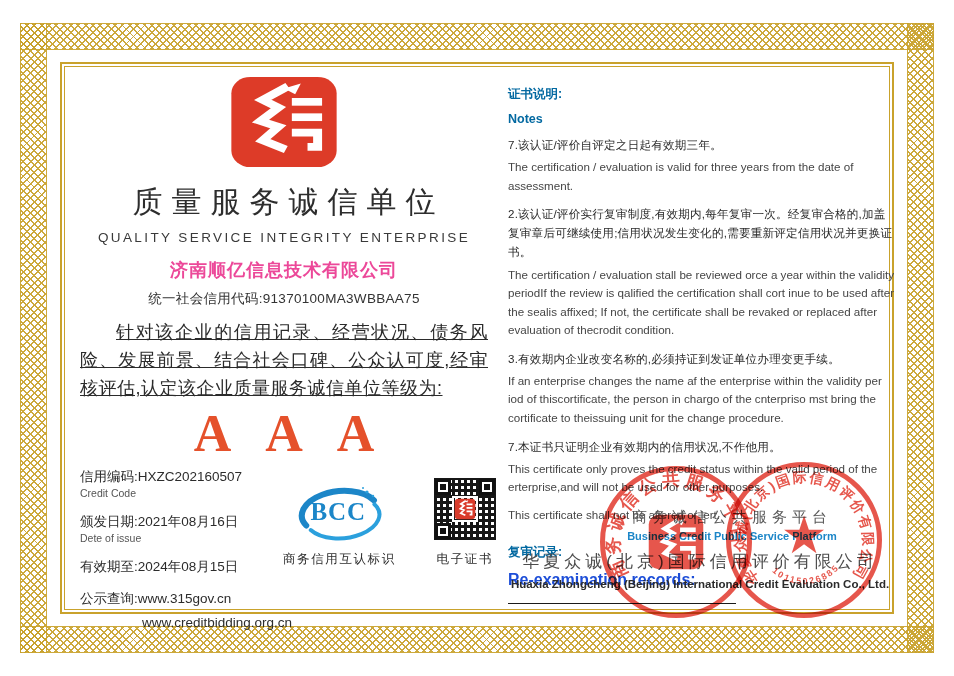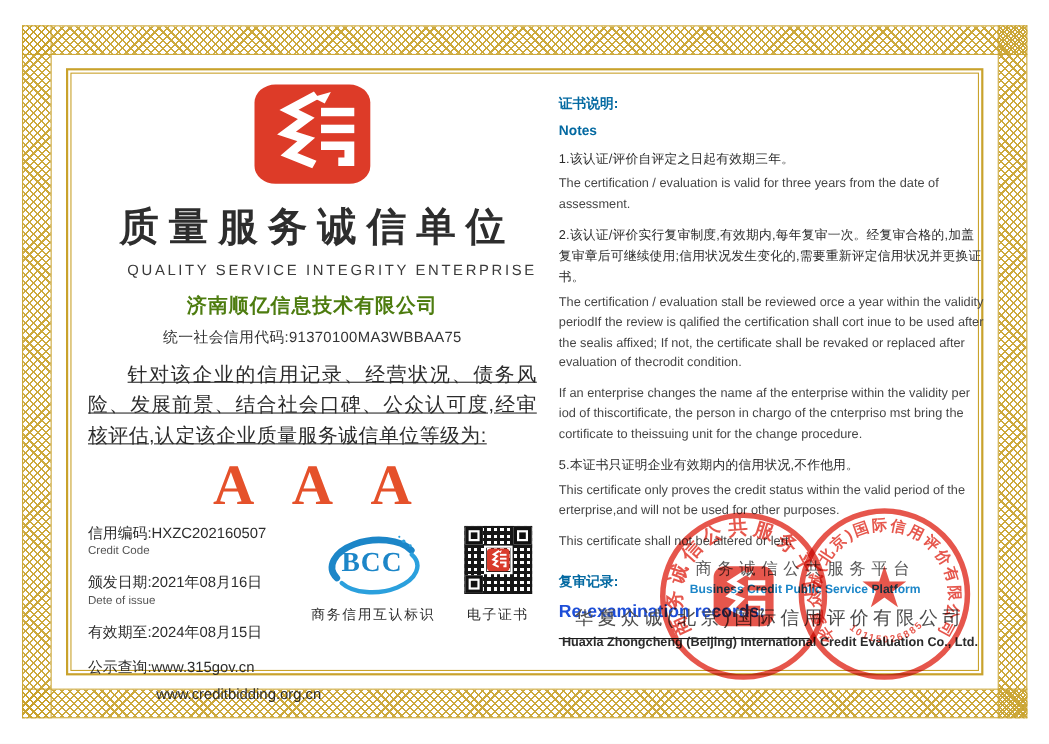--- a/index.html
+++ b/index.html
@@ -19,42 +19,42 @@
   .band.top { top:23px; } .band.bottom { bottom:23px; }
   .band.v { top:23px; bottom:23px; width:27px; border-left:1.6px solid #c9a22c; border-right:1.6px solid #c9a22c; }
   .band.left { left:20px; } .band.right { right:20px; }
   .inner-frame { position:absolute; inset:62px 60px; border:2px solid #c9a22c; pointer-events:none; }
   .inner-frame::after { content:""; position:absolute; inset:2px; border:1px solid #c9a22c; }
 
   
   .left-col { position:absolute; left:80px; top:74px; width:408px; text-align:center; }
   .logo-svg { width:112px; height:96px; color:#dd3b28; display:block; margin:0 auto; }
   .title-cn {
-    font-family:"Liberation Serif", serif; font-weight:700; font-size:36px;
+    font-family:"Liberation Serif", serif; font-weight:400; font-size:30px;
     letter-spacing:9px; padding-left:9px; color:#2d2d2d; margin-top:12px; white-space:nowrap;
   }
-  .title-en { font-size:13.5px; letter-spacing:2.4px; color:#3a3a3a; margin-top:7px; font-weight:500; white-space:nowrap;text-align:right; }
-  .company  { font-size:18px; font-weight:700; color:#4d7c0f; margin-top:13px; letter-spacing:1px; }
+  .title-en { font-size:13.5px; letter-spacing:2.4px; color:#3a3a3a; margin-top:7px; font-weight:500; white-space:nowrap; }
+  .company  { font-size:18px; font-weight:700; color:#ec4899; margin-top:13px; letter-spacing:1px; }
   .uscc     { font-size:13.5px; color:#333; margin-top:8px; letter-spacing:.3px; }
   .statement{
     text-align:justify; text-indent:2em; font-size:18px; line-height:1.56;
     color:#2b2b2b; margin-top:10px; letter-spacing:.5px;text-decoration:underline;
   }
   .rating {
     font-family:"Liberation Serif", serif; font-weight:700; font-size:52px;
     color:#e5512b; letter-spacing:34px; padding-left:34px; margin-top:2px; line-height:1.15;
   }
   .info-block { text-align:left; margin-top:4px; }
   .info-line  { font-size:13.5px; color:#2c2c2c; }
   .info-sub   { font-size:10.5px; color:#555; margin-top:1px; }
   .gap-md { margin-top:14px; }
   .query2 { font-size:13.5px; color:#2c2c2c; padding-left:62px; margin-top:7px; }
 
   
-  .marks { position:absolute; left:283px; top:476px; display:flex; gap:24px; align-items:flex-end; }
+  .marks { position:absolute; left:283px; top:476px; display:flex; gap:36px; align-items:flex-end; }
   .mark  { display:flex; flex-direction:column; align-items:center; gap:9px; }
   .bcc-wrap { position:relative; width:88px; height:60px; }
   .bcc-swoosh { position:absolute; inset:0; }
   .bcc-text {
     position:absolute; left:50%; top:50%; transform:translate(-52%,-50%);
     font-family:"Liberation Serif", serif; font-weight:700; font-size:25px;
     color:#1c86c8; letter-spacing:1px;
   }
   .mark-label { font-size:12.5px; letter-spacing:1.6px; color:#2d2d2d; white-space:nowrap; }
   .qr {
@@ -172,32 +172,33 @@
       </div>
       <div class="mark-label">电子证书</div>
     </div>
   </div>
 
   <div class="right-col">
     <div class="notes-head">证书说明:</div>
     <div class="notes-head">Notes</div>
 
     <div>
-      <div class="note-cn">1.该认证/评价自评定之日起有效期三年。</div>
+      <div class="note-cn">7.该认证/评价自评定之日起有效期三年。</div>
       <div class="note-en">The certification / evaluation is valid for three years from the date of assessment.</div>
     </div>
     <div>
       <div class="note-cn">2.该认证/评价实行复审制度,有效期内,每年复审一次。经复审合格的,加盖复审章后可继续使用;信用状况发生变化的,需要重新评定信用状况并更换证书。</div>
       <div class="note-en">The certification / evaluation stall be reviewed orce a year within the validity periodIf the review is qalified the certification shall cort inue to be used after the sealis affixed; If not, the certificate shall be revaked or replaced after evaluation of thecrodit condition.</div>
     </div>
     <div>
+      <div class="note-cn">3.有效期内企业改变名称的,必须持证到发证单位办理变更手续。</div>
       <div class="note-en">If an enterprise changes the name af the enterprise within the validity per iod of thiscortificate, the person in chargo of the cnterpriso mst bring the cortificate to theissuing unit for the change procedure.</div>
     </div>
     <div>
-      <div class="note-cn">5.本证书只证明企业有效期内的信用状况,不作他用。</div>
+      <div class="note-cn">7.本证书只证明企业有效期内的信用状况,不作他用。</div>
       <div class="note-en">This certificate only proves the credit status within the valid period of the erterprise,and will not be used for other purposes.</div>
     </div>
     <div>
       <div class="note-en">This certificate shall not be altered or lert.</div>
     </div>
 
     <div class="reexam">
       <div class="notes-head">复审记录:</div>
       <div class="reexam-en"><span>Re-examination records:</span><span class="reexam-line"></span></div>
     </div>

